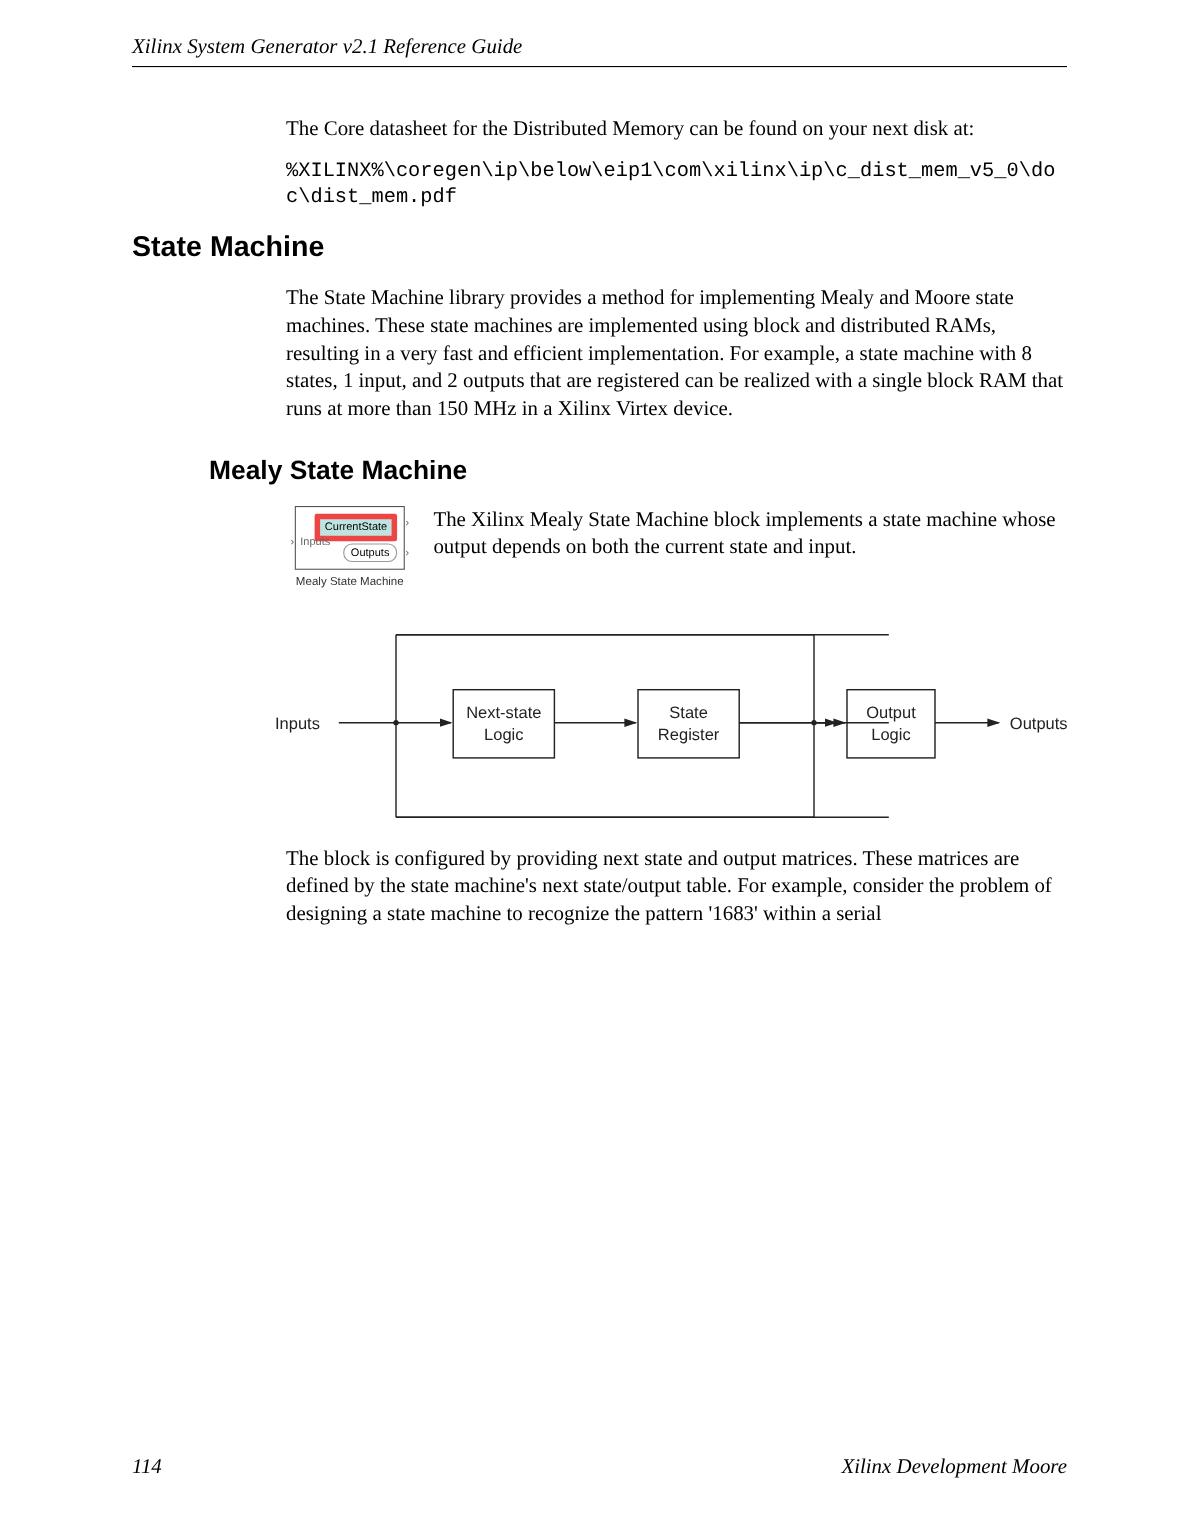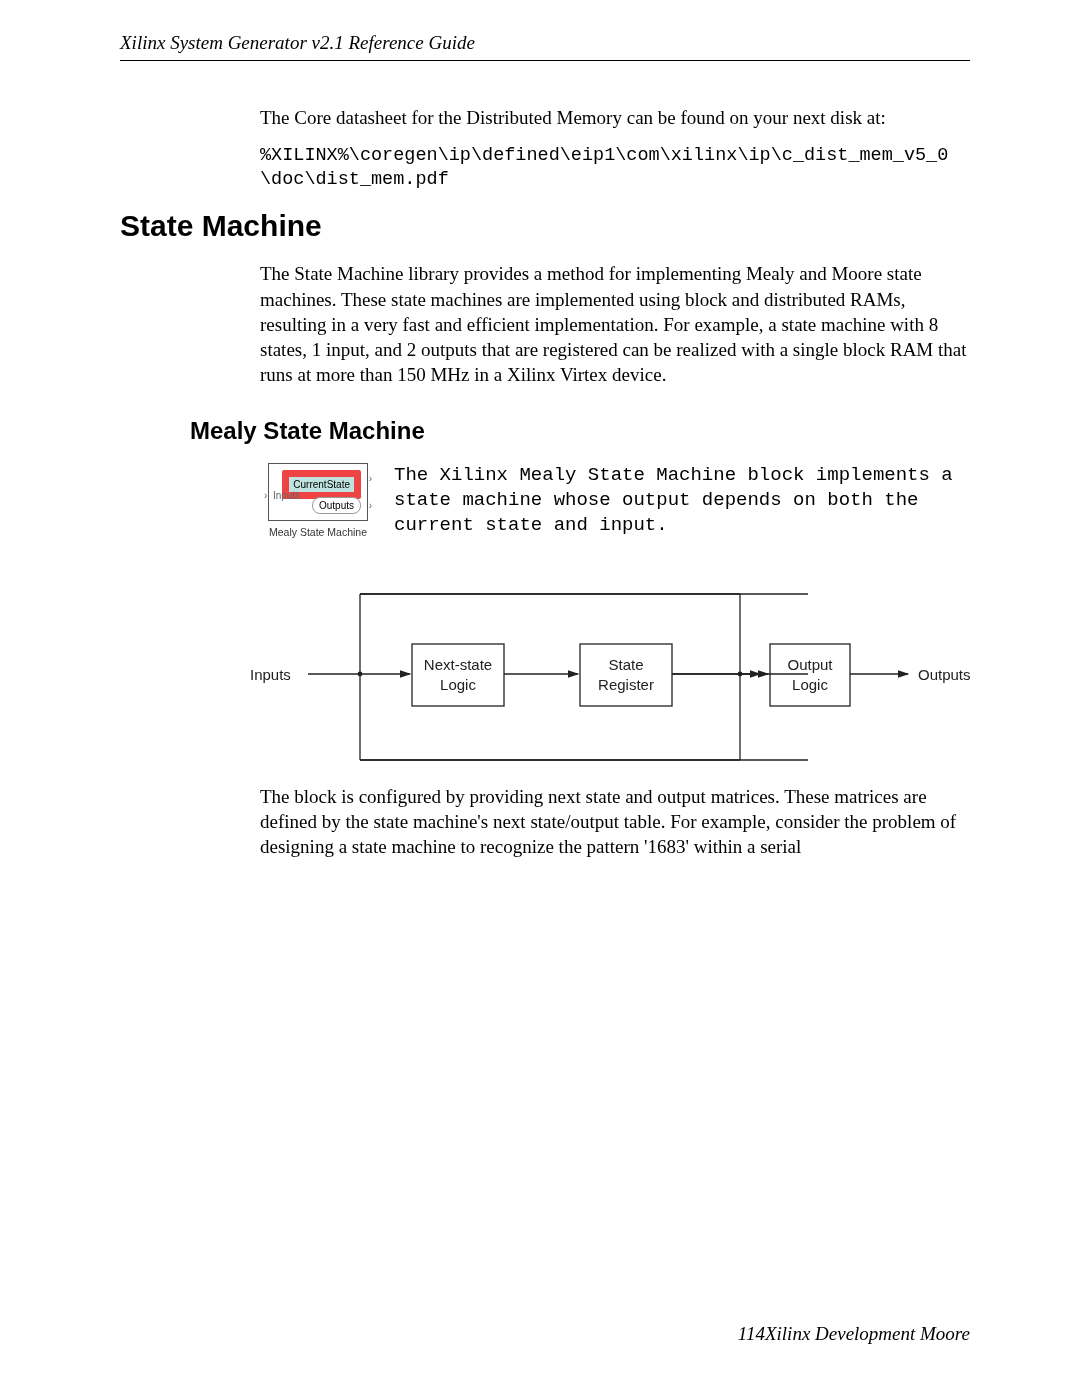--- a/index.html
+++ b/index.html
@@ -36,21 +36,21 @@
     margin-bottom: 14px;
   }
   .para {
     font-size: 19px;
     line-height: 1.32;
     margin-bottom: 14px;
   }
   .h1 {
     font-family: Arial, Helvetica, sans-serif;
     font-weight: 700;
-    font-size: 30px;
+    font-size: 26px;
     margin-top: 18px;
     margin-bottom: 18px;
   }
   .h2 {
     font-family: Arial, Helvetica, sans-serif;
     font-weight: 700;
     font-size: 24px;
     margin-left: 70px;
     margin-top: 30px;
     margin-bottom: 18px;
@@ -71,21 +71,21 @@
     border: 1px solid #555;
     background: #fff;
     position: relative;
     margin: 0 auto 5px;
     font-family: Arial, Helvetica, sans-serif;
   }
   .mealy-cs {
     position: absolute;
     top: 6px; right: 6px;
     background: #bfe3e0;
-    border: 7px solid #ef4444;
+    border: 5px solid #ef4444;
     font-size: 10px;
     padding: 2px 4px;
     border-radius: 2px;
   }
   .mealy-in {
     position: absolute;
     left: 4px; top: 26px;
     font-size: 10px;
     color: #666;
   }
@@ -113,21 +113,20 @@
     right: -5px; bottom: 9px;
     font-size: 10px; color: #666;
   }
   .mealy-label {
     font-family: Arial, Helvetica, sans-serif;
     font-size: 10.5px;
     color: #333;
   }
   .mealy-text {
     flex: 1;
-    font-family: Liberation Mono, monospace;
   }
   .diagram-lead {
     margin-top: 36px;
     margin-left: 116px;
   }
   .diagram {
     margin-top: 18px;
     margin-left: -10px;
     width: 730px;
     height: 210px;
@@ -139,41 +138,41 @@
     margin-top: 28px;
     margin-bottom: 16px;
     margin-left: 0;
   }
   .footer {
     position: absolute;
     bottom: 52px;
     left: 120px;
     right: 110px;
     display: flex;
-    justify-content: flex-end;
+    justify-content: space-between;
     font-style: italic;
     font-size: 19px;
   }
   .diagram text {
     font-family: Verdana, Geneva, sans-serif;
     font-size: 15px;
     fill: #222;
   }
 </style>
 </head>
 <body>
 
 <div class="page">
 
   <div class="running-header">Xilinx System Generator v2.1 Reference Guide</div>
   <hr class="hr">
 
   <div class="body-col">
     <div class="para">The Core datasheet for the Distributed Memory can be found on your next disk at:</div>
-    <div class="mono">%XILINX%\coregen\ip\defined\eip1\com\xilinx\ip\c_dist_mem_v5_0\doc\dist_mem.pdf</div>
+    <div class="mono">%XILINX%\coregen\ip\below\eip1\com\xilinx\ip\c_dist_mem_v5_0\doc\dist_mem.pdf</div>
   </div>
 
   <div class="h1">State Machine</div>
 
   <div class="body-col">
     <div class="para">The State Machine library provides a method for implementing Mealy and Moore state machines. These state machines are implemented using block and distributed RAMs, resulting in a very fast and efficient implementation. For example, a state machine with 8 states, 1 input, and 2 outputs that are registered can be realized with a single block RAM that runs at more than 150 MHz in a Xilinx Virtex device.</div>
   </div>
 
   <div class="h2">Mealy State Machine</div>
 

